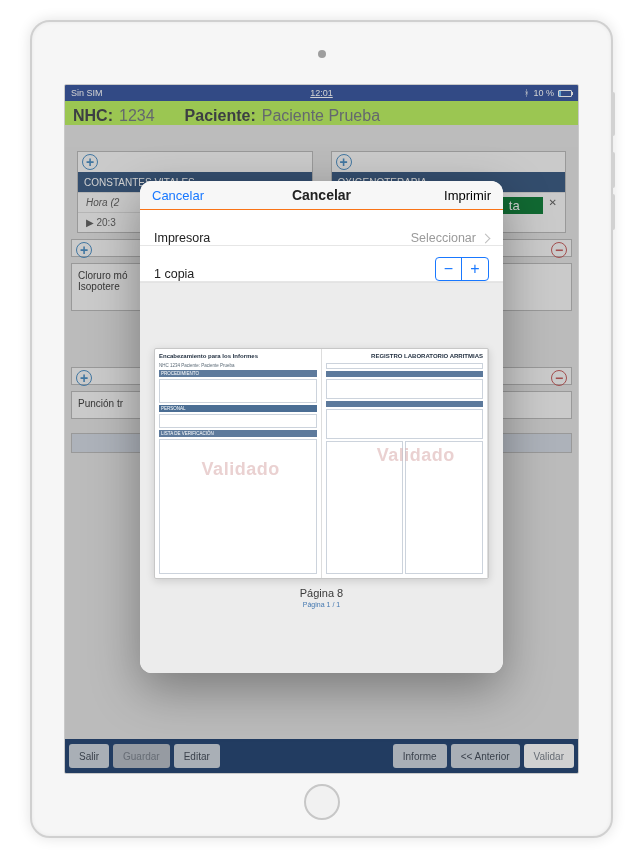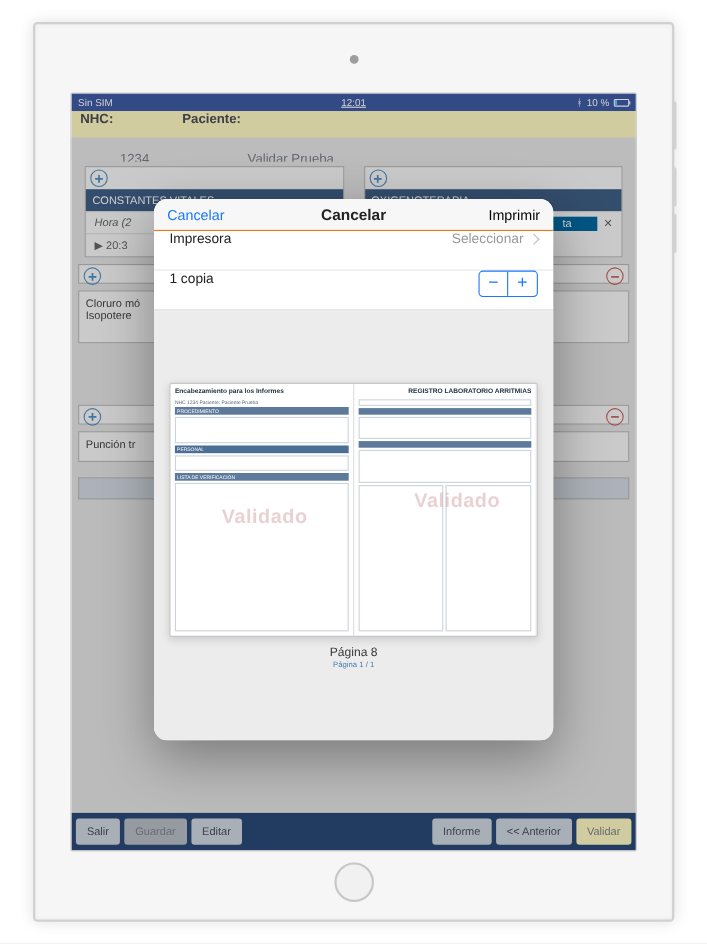--- a/index.html
+++ b/index.html
@@ -10,21 +10,21 @@
     height: 858px;
     overflow: hidden;
     position: relative;
   }
   
   .device {
     position: absolute;
     left: 30px; right: 30px; top: 20px; bottom: 20px;
     background: #f6f6f6;
     border: 2px solid #d0d0d0;
-    border-radius: 4px;
+    border-radius: 20px;
     box-shadow: 0 0 14px rgba(0,0,0,.12), inset 0 0 4px rgba(0,0,0,.06);
   }
   .inner-bezel {
     position: absolute;
     left: 32px; right: 32px; top: 62px; bottom: 62px;
     background: #e6e6e6;
     border: 1px solid #c9c9c9;
     border-radius: 2px;
     overflow: hidden;
   }
@@ -56,21 +56,21 @@
   .batt i{display:block;width:2px;height:5px;background:#6fc0ff;margin:0;}
 
   
   .green-bar{height:22px;background:#c7c7c7;display:flex;align-items:center;}
   .green-bar .pro{background:#26b33a;color:#fff;font-size:11px;font-weight:600;padding:4px 14px;border-radius:0 6px 6px 0;height:100%;display:flex;align-items:center;}
   .green-bar .spacer{flex:1;margin:0 8px;height:14px;background:#fff;border:1px solid #bbb;border-radius:3px;}
   .green-bar .avatar{width:16px;height:16px;border:1.5px solid #333;border-radius:50%;margin-right:6px;position:relative;}
   .green-bar .avatar::after{content:"";position:absolute;inset:2px 2px auto 2px;height:6px;border:1.2px solid #333;border-radius:50%;}
 
   
-  .pat-row{background:#fef9c3;height:24px;font-size:12px;color:#4a4d52;display:flex;align-items:flex-start;gap:6px;padding:0 8px;}
+  .pat-row{background:#bef264;height:24px;font-size:16px;color:#4a4d52;display:flex;align-items:flex-end;gap:6px;padding:0 8px;}
   .pat-row .lbl{font-weight:600;}
   .pat-row .val{color:#7a7f87;margin-top:36px;}
 
   
   .app-body{
     position:absolute; top:62px; bottom:34px; left:0; right:0;
     background:#e4e4e4;
     filter: blur(.2px);
   }
   .panel-header{background:#3f5f86;color:#fff;height:20px;font-size:10px;display:flex;align-items:center;padding:0 6px;}
@@ -98,21 +98,21 @@
     background:#fff;border-radius:12px;box-shadow:0 16px 48px rgba(0,0,0,.35);
     display:flex;flex-direction:column;overflow:hidden;
   }
   .sheet-header{
     height:29px;background:#f7f7f7;border-bottom:1px solid #f97316;
     display:flex;align-items:center;justify-content:center;position:relative;font-size:14px;font-weight:600;color:#222;
   }
   .sheet-header .left{position:absolute;left:12px;color:#1978ff;font-weight:400;font-size:13px;}
   .sheet-header .right{position:absolute;right:12px;color:#000000;font-weight:400;font-size:13px;}
   .opt-list{border-bottom:1px solid #e3e3e3;}
-  .opt-row{height:36px;display:flex;align-items:flex-start;justify-content:space-between;padding:0 14px;border-bottom:1px solid #e6e6e6;font-size:12.5px;color:#222;}
+  .opt-row{height:36px;display:flex;align-items:flex-end;justify-content:space-between;padding:0 14px;border-bottom:1px solid #e6e6e6;font-size:12.5px;color:#222;}
   .opt-row .val{color:#9a9a9a;display:flex;align-items:center;gap:6px;}
   .chev{width:7px;height:7px;border-right:1.8px solid #bdbdbd;border-top:1.8px solid #bdbdbd;transform:rotate(45deg);}
   .stepper{display:flex;border:1px solid #1978ff;border-radius:4px;overflow:hidden;}
   .stepper span{width:26px;height:22px;display:flex;align-items:center;justify-content:center;color:#1978ff;font-size:16px;}
   .stepper span:first-child{border-right:1px solid #1978ff;}
   .preview-area{
     flex:1;background:#ececec;display:flex;flex-direction:column;align-items:center;justify-content:center;padding:18px 14px;
   }
   .page{
     width:100%;max-width:360px;aspect-ratio: 1.45/1;background:#fff;border:1px solid #c7c7c7;border-radius:2px;
@@ -154,40 +154,40 @@
             <i></i>
           </span>
       </span>
     </div>
 
 
     <div class="pat-row">
       <span class="lbl">NHC:</span>
       <span class="val">1234</span>
       <span class="lbl" style="margin-left:24px">Paciente:</span>
-      <span class="val">Validar Prueba</span>
+      <span class="val">Paciente Prueba</span>
     </div>
 
     <div class="app-body">
       <div style="display:flex;gap:6px;padding:0 6px;">
         <div class="section" style="flex:1;margin-top:4px;">
           <div class="top">
               <span class="plus-circle">+</span>
             </div>
           <div class="panel-header">CONSTANTES VITALES</div>
           <div class="small-row"><i>Hora (2</i></div>
           <div class="small-row">▶ <span>20:3</span></div>
         </div>
         <div class="section" style="flex:1;margin-top:4px;">
           <div class="top">
               <span class="plus-circle">+</span>
             </div>
           <div class="panel-header">OXIGENOTERAPIA</div>
           <div class="small-row" style="display:flex;justify-content:flex-end">
-              <span style="background:#0369a1;color:#fff;padding:1px 23px;font-size:10px">ta</span> 
+              <span style="background:#15803d;color:#fff;padding:1px 23px;font-size:13px">ta</span> 
               <span style="margin-left:6px">✕</span>
             </div>
         </div>
       </div>
 
       <div class="section" style="height:18px;">
           <div class="top">
             <span class="plus-circle">+</span>
             <span class="minus-circle">−</span>
           </div>
@@ -210,21 +210,21 @@
       <div class="section" style="height:20px;margin-top:14px;background:#d4dae3;"></div>
     </div>
 
     <div class="bottom-bar">
       <div class="btn">Salir</div>
       <div class="btn" style="background:#b7bdc6;color:#7e858f">Guardar</div>
       <div class="btn">Editar</div>
       <div class="gap"></div>
       <div class="btn">Informe</div>
       <div class="btn">&lt;&lt; Anterior</div>
-      <div class="btn" style="background:#fef9c3;color:#7e858f">Validar</div>
+      <div class="btn" style="background:#ffffff;color:#7e858f">Validar</div>
     </div>
 
     <div class="dimmer"></div>
 
     <div class="sheet">
       <div class="sheet-header">
         <span class="left">Cancelar</span>
         <span>Cancelar</span>
         <span class="right">Imprimir</span>
       </div>

